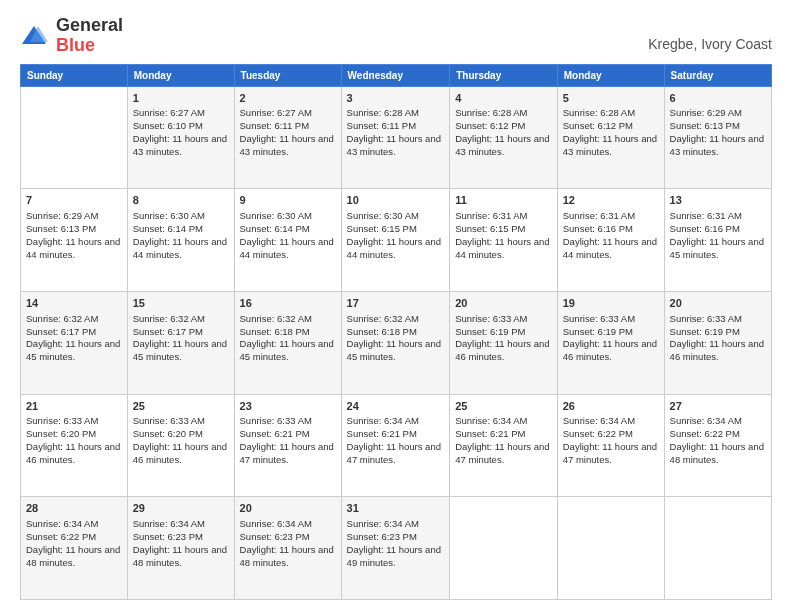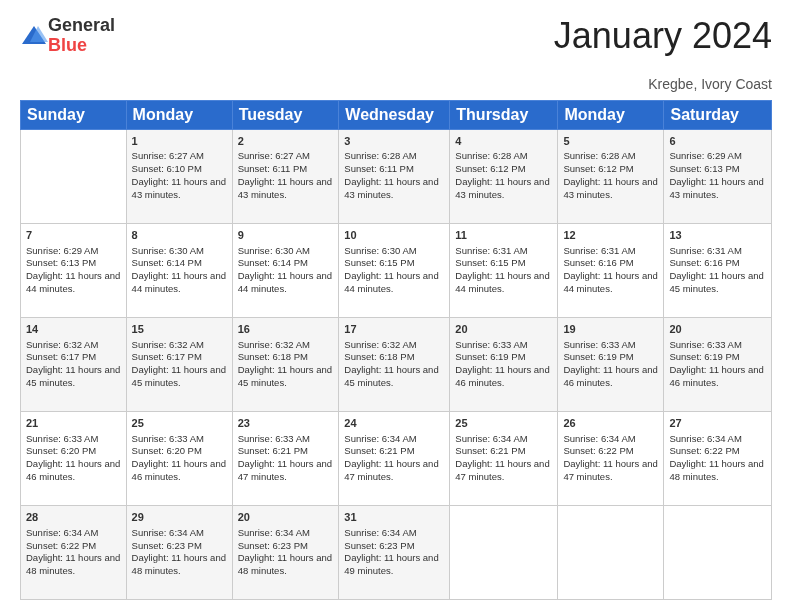--- a/index.html
+++ b/index.html
@@ -19,21 +19,21 @@
     }
     .header {
       display: flex;
       justify-content: space-between;
       align-items: flex-start;
       margin-bottom: 8px;
     }
     .logo {
       display: flex;
       align-items: center;
-      gap: 0;
+      gap: 8px;
     }
     .logo-text {
       font-size: 18px;
       font-weight: bold;
       line-height: 1.1;
     }
     .logo-general { color: #333; }
     .logo-blue { color: #ef4444; }
     .logo-icon {
       width: 28px;
@@ -54,21 +54,21 @@
       margin-top: 20px;
     }
     table {
       width: 100%;
       border-collapse: collapse;
       flex: 1;
     }
     thead tr th {
       background-color: #2a6bcc;
       color: #fff;
-      font-size: 16px;
+      font-size: 10px;
       font-weight: bold;
       padding: 5px 6px;
       text-align: left;
       border: 1px solid #4a82d8;
     }
     tbody tr td {
       border: 1px solid #ccc;
       vertical-align: top;
       padding: 4px 5px;
       width: 113px;
@@ -102,21 +102,20 @@
       <svg class="logo-icon" viewBox="0 0 28 28">
         <polygon points="14,4 26,22 2,22" fill="#2a6bcc"></polygon>
         <polygon points="18,4 28,20 10,20" fill="#5599ee" opacity="0.6"></polygon>
       </svg>
       <div class="logo-text">
         <span class="logo-general">General</span><br>
         <span class="logo-blue">Blue</span>
       </div>
     </div>
     <div class="title-block">
-      <div class="month-title">January 2024</div>
       <div class="location">Kregbe, Ivory Coast</div>
     </div>
   </div>
 
   <table>
     <thead>
       <tr>
         <th>Sunday</th>
         <th>Monday</th>
         <th>Tuesday</th>

